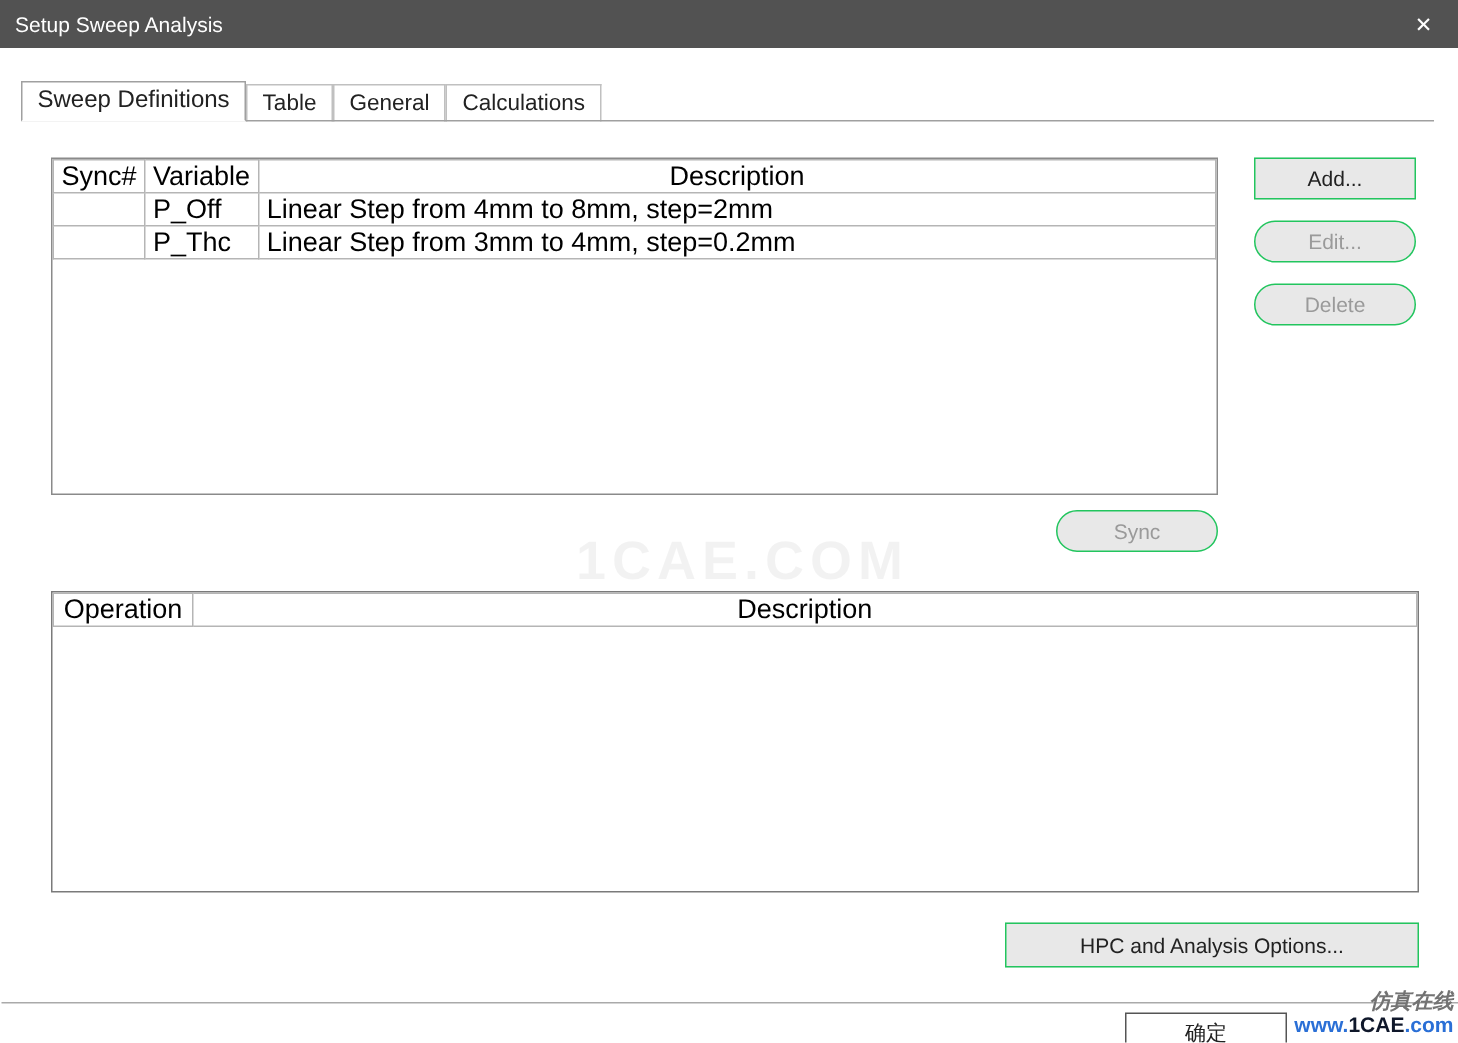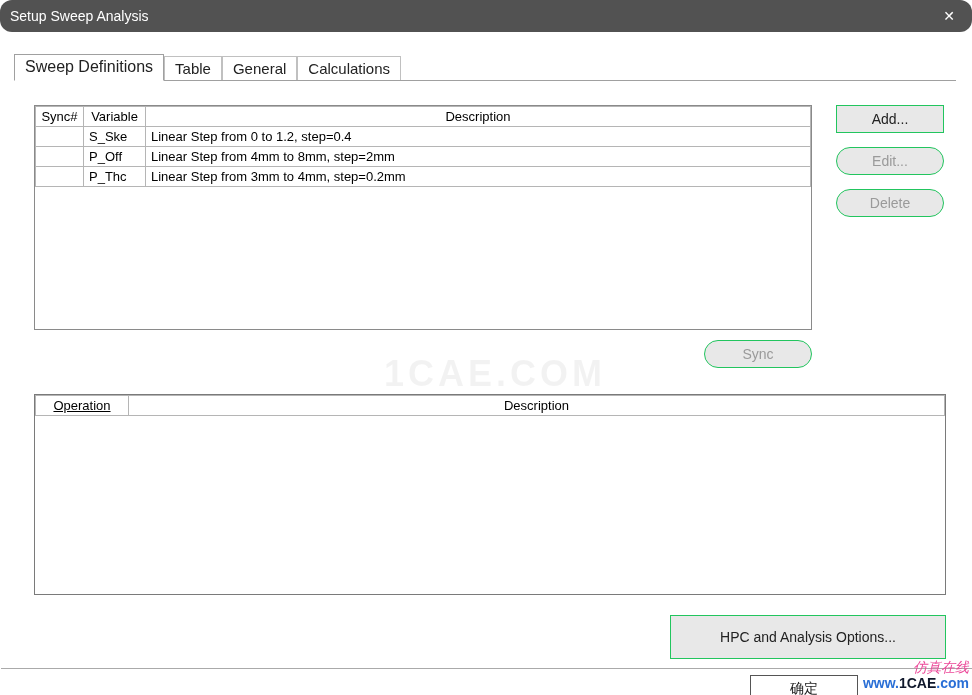--- a/index.html
+++ b/index.html
@@ -14,21 +14,20 @@
   }
   .titlebar {
     height: 32px;
     background: #525252;
     color: #fff;
     display: flex;
     align-items: center;
     padding-left: 10px;
     font-size: 14px;
     font-weight: 300;
-    border-radius: 12px;
   }
   .titlebar .title { flex: 1; }
   .titlebar .close {
     width: 46px;
     height: 32px;
     display: flex;
     align-items: center;
     justify-content: center;
     font-size: 14px;
     font-family: Arial, sans-serif;
@@ -82,21 +81,21 @@
     height: 225px;
     border: 1px solid #8a8a8a;
     background: #fff;
     overflow: hidden;
   }
   table.grid { border-collapse: collapse; width: 100%; }
   table.grid th, table.grid td {
     border: 1px solid #b5b5b5;
     padding: 0 5px;
     height: 20px;
-    font-size: 13px;
+    font-size: 18px;
     text-align: left;
     font-weight: normal;
     white-space: nowrap;
     overflow: hidden;
   }
   table.grid th { text-align: center; background: #fff; }
   .grid1 th:nth-child(1){ width: 48px; }
   .grid1 th:nth-child(2){ width: 62px; }
   .side-btns { margin-left: 24px; display: flex; flex-direction: column; gap: 14px; }
   .btn {
@@ -118,29 +117,29 @@
     margin-top: 10px;
   }
   .grid2-wrap {
     width: 912px;
     height: 201px;
     border: 1px solid #7a7a7a;
     background: #fff;
     margin-top: 26px;
     overflow: hidden;
   }
-  .grid2 th:nth-child(1){ width: 93px; text-decoration: underline; }
+  .grid2 th:nth-child(1){ width: 93px; }
   .grid2 th { font-size: 15px; height: 22px; }
   .hpc-row {
     display: flex;
     justify-content: flex-end;
     width: 912px;
     margin-top: 20px;
   }
-  .hpc-btn { width: 276px; height: 44px; }
+  .hpc-btn { width: 276px; height: 30px; }
   .hr {
     position: absolute;
     left: 1px; right: 0;
     bottom: 26px;
     border-top: 1px solid #aaa;
   }
   .ok-row {
     position: absolute;
     right: 114px;
     bottom: -8px;
@@ -160,21 +159,21 @@
   .footer-logo {
     position: absolute;
     right: 3px;
     bottom: 4px;
     font-size: 14px;
     line-height: 16px;
     text-align: right;
     font-family: "SimSun","Microsoft YaHei",sans-serif;
     pointer-events: none;
   }
-  .footer-logo .l1 { color: #ec4899; font-style: italic; font-weight: 400; }
+  .footer-logo .l1 { color: #737373; font-style: italic; font-weight: 700; }
   .footer-logo .l2 span.r { color: #0f172a; font-weight: bold; }
   .footer-logo .l2 span.b { color: #2a6fd6; font-weight: bold; }
 </style>
 </head>
 <body>
 
 <div class="titlebar">
   <div class="title">Setup Sweep Analysis</div>
   <div class="close">✕</div>
 </div>
@@ -192,25 +191,20 @@
   <div class="panel">
 
     <div class="row1">
       <div class="grid1-wrap">
         <table class="grid grid1">
           <tbody>
               <tr>
             <th>Sync#</th>
             <th>Variable</th>
             <th>Description</th>
-          </tr>
-          <tr>
-            <td></td>
-            <td>S_Ske</td>
-            <td>Linear Step from 0 to 1.2, step=0.4</td>
           </tr>
           <tr>
             <td></td>
             <td>P_Off</td>
             <td>Linear Step from 4mm to 8mm, step=2mm</td>
           </tr>
           <tr>
             <td></td>
             <td>P_Thc</td>
             <td>Linear Step from 3mm to 4mm, step=0.2mm</td>

